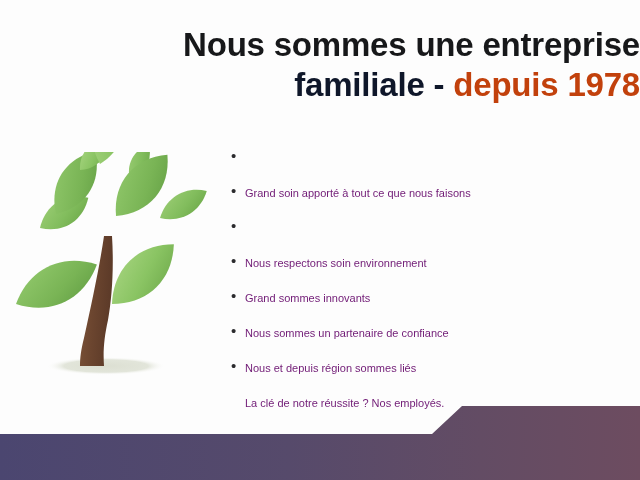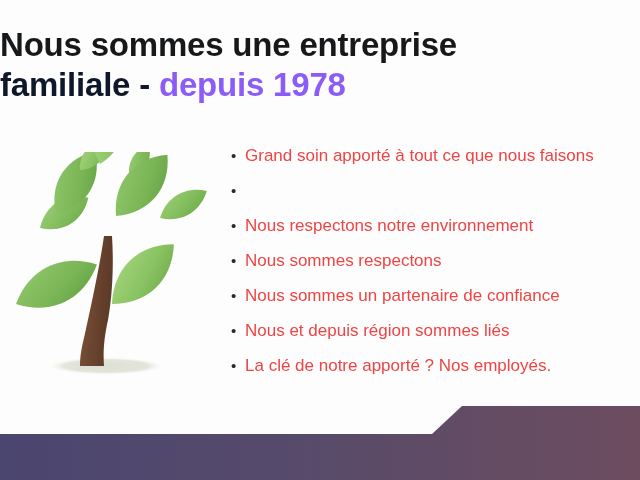--- a/index.html
+++ b/index.html
@@ -22,36 +22,36 @@
     background: #fdfdfd;
     overflow: hidden;
   }
 
   
   #title-block {
     position: absolute;
     left: 0;
     top: 26px;
     width: 640px;
-    text-align: left;
+    text-align: right;
     line-height: 1.14;
     letter-spacing: -0.2px;
   }
   .title-line {
     display: block;
     font-size: 33px;
     font-weight: bold;
     color: #17181a;
     white-space: nowrap;
   }
   #title-line2 {
     margin-top: 2px;
   }
   .title-accent {
-    color: #8b5cf6;
+    color: #c2410c;
     font-weight: bold;
   }
   .title-dash {
     color: #0f172a;
   }
 
   
   #bullet-list {
     position: absolute;
     left: 231px;
@@ -66,24 +66,25 @@
   }
   .bullet-dot {
     width: 14px;
     flex: 0 0 14px;
     color: #2b2b2e;
     font-size: 15px;
     line-height: 20px;
     text-align: left;
   }
   .bullet-text {
-    font-size: 17px;
-    color: #ef4444;
+    font-size: 11px;
+    color: #701a75;
     line-height: 20px;
     white-space: nowrap;
+    margin-top: 37px;
   }
 
   
   #tree-illustration {
     position: absolute;
     left: 8px;
     top: 152px;
     width: 200px;
     height: 232px;
   }
@@ -192,37 +193,37 @@
   <div id="bullet-list">
     <div class="bullet-row">
       <span class="bullet-dot">•</span>
       <span class="bullet-text">Grand soin apporté à tout ce que nous faisons</span>
     </div>
     <div class="bullet-row">
       <span class="bullet-dot">•</span>
     </div>
     <div class="bullet-row">
       <span class="bullet-dot">•</span>
-      <span class="bullet-text">Nous respectons notre environnement</span>
-    </div>
-    <div class="bullet-row">
-      <span class="bullet-dot">•</span>
-      <span class="bullet-text">Nous sommes respectons</span>
+      <span class="bullet-text">Nous respectons soin environnement</span>
+    </div>
+    <div class="bullet-row">
+      <span class="bullet-dot">•</span>
+      <span class="bullet-text">Grand sommes innovants</span>
     </div>
     <div class="bullet-row">
       <span class="bullet-dot">•</span>
       <span class="bullet-text">Nous sommes un partenaire de confiance</span>
     </div>
     <div class="bullet-row">
       <span class="bullet-dot">•</span>
       <span class="bullet-text">Nous et depuis région sommes liés</span>
     </div>
     <div class="bullet-row">
       <span class="bullet-dot">•</span>
-      <span class="bullet-text">La clé de notre apporté ? Nos employés.</span>
+      <span class="bullet-text">La clé de notre réussite ? Nos employés.</span>
     </div>
   </div>
 
   <div id="bottom-banner">
     <svg id="banner-shape" viewBox="0 0 640 80" preserveAspectRatio="none" xmlns="http://www.w3.org/2000/svg">
       <defs>
         <linearGradient id="bannerG" x1="0" y1="0" x2="1" y2="0">
           <stop offset="0%" stop-color="#4b4670"></stop>
           <stop offset="45%" stop-color="#564a6b"></stop>
           <stop offset="75%" stop-color="#634c64"></stop>

